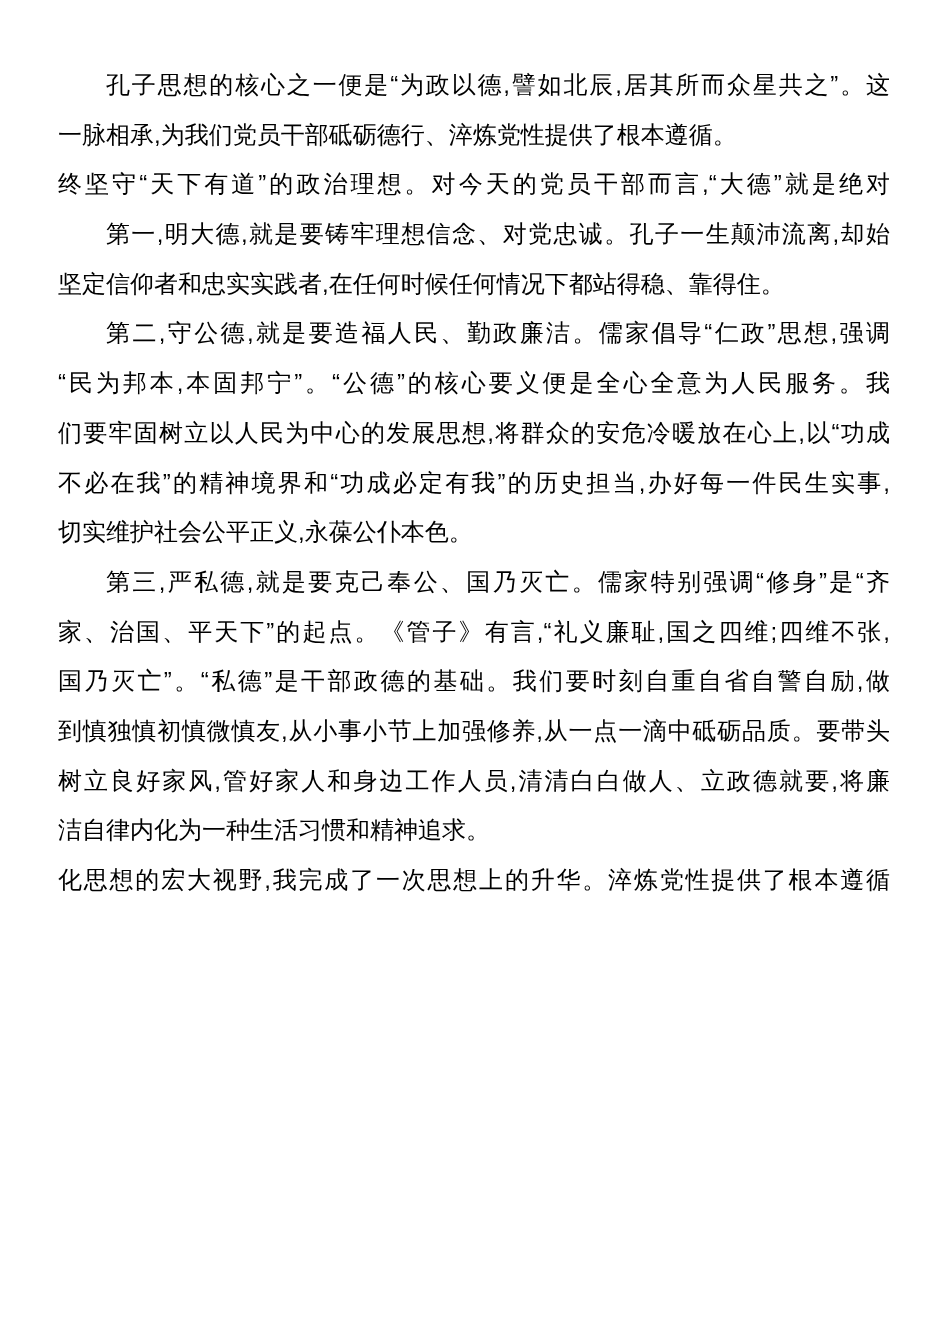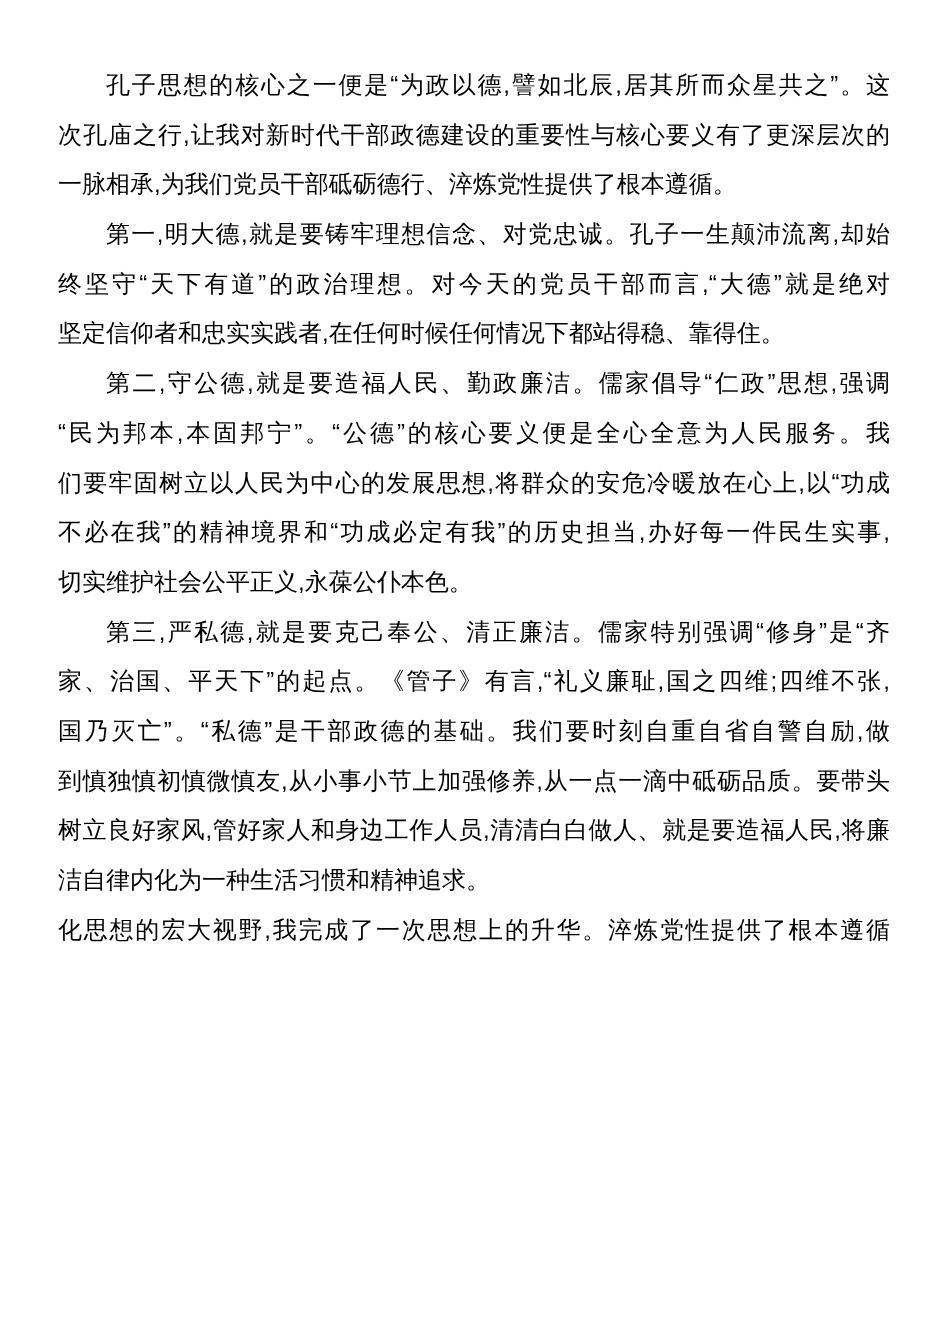--- a/index.html
+++ b/index.html
@@ -45,40 +45,39 @@
     font-weight: 400; 
   }
 </style>
 </head>
 <body>
 
 <div class="page" style="background: rgb(255, 255, 255);">
   <div class="content" style="color: rgb(0, 0, 0);">
       <div class="para body">
         <div class="ln first fill">孔子思想的核心之一便是“为政以德,譬如北辰,居其所而众星共之”。这</div>
-        <div class="ln fill">次孔庙之行,让我对新时代干部政德建设的重要性与核心要义有了更深层次的</div>
         <div class="ln">一脉相承,为我们党员干部砥砺德行、淬炼党性提供了根本遵循。</div>
       </div>
       <div class="para body">
+        <div class="ln fill">终坚守“天下有道”的政治理想。对今天的党员干部而言,“大德”就是绝对</div>
         <div class="ln first fill">第一,明大德,就是要铸牢理想信念、对党忠诚。孔子一生颠沛流离,却始</div>
-        <div class="ln fill">终坚守“天下有道”的政治理想。对今天的党员干部而言,“大德”就是绝对</div>
         <div class="ln">坚定信仰者和忠实实践者,在任何时候任何情况下都站得稳、靠得住。</div>
       </div>
       <div class="para body">
         <div class="ln first fill">第二,守公德,就是要造福人民、勤政廉洁。儒家倡导“仁政”思想,强调</div>
         <div class="ln fill">“民为邦本,本固邦宁”。“公德”的核心要义便是全心全意为人民服务。我</div>
         <div class="ln fill">们要牢固树立以人民为中心的发展思想,将群众的安危冷暖放在心上,以“功成</div>
         <div class="ln fill">不必在我”的精神境界和“功成必定有我”的历史担当,办好每一件民生实事,</div>
         <div class="ln">切实维护社会公平正义,永葆公仆本色。</div>
       </div>
       <div class="para body">
-        <div class="ln first fill">第三,严私德,就是要克己奉公、清正廉洁。儒家特别强调“修身”是“齐</div>
+        <div class="ln first fill">第三,严私德,就是要克己奉公、国乃灭亡。儒家特别强调“修身”是“齐</div>
         <div class="ln fill">家、治国、平天下”的起点。《管子》有言,“礼义廉耻,国之四维;四维不张,</div>
         <div class="ln fill">国乃灭亡”。“私德”是干部政德的基础。我们要时刻自重自省自警自励,做</div>
         <div class="ln fill">到慎独慎初慎微慎友,从小事小节上加强修养,从一点一滴中砥砺品质。要带头</div>
-        <div class="ln fill">树立良好家风,管好家人和身边工作人员,清清白白做人、就是要造福人民,将廉</div>
+        <div class="ln fill">树立良好家风,管好家人和身边工作人员,清清白白做人、立政德就要,将廉</div>
         <div class="ln">洁自律内化为一种生活习惯和精神追求。</div>
       </div>
       <div class="para body">
         <div class="ln fill">化思想的宏大视野,我完成了一次思想上的升华。淬炼党性提供了根本遵循</div>
       </div>
     </div>
 </div>
 
 </body></html>

